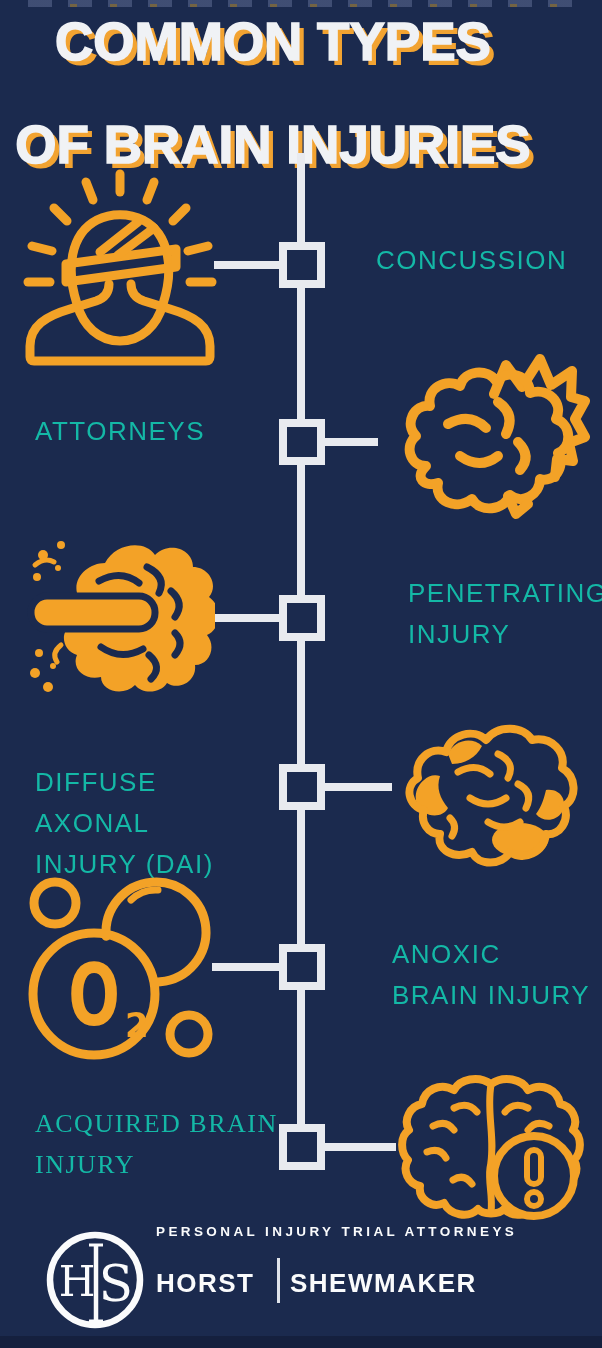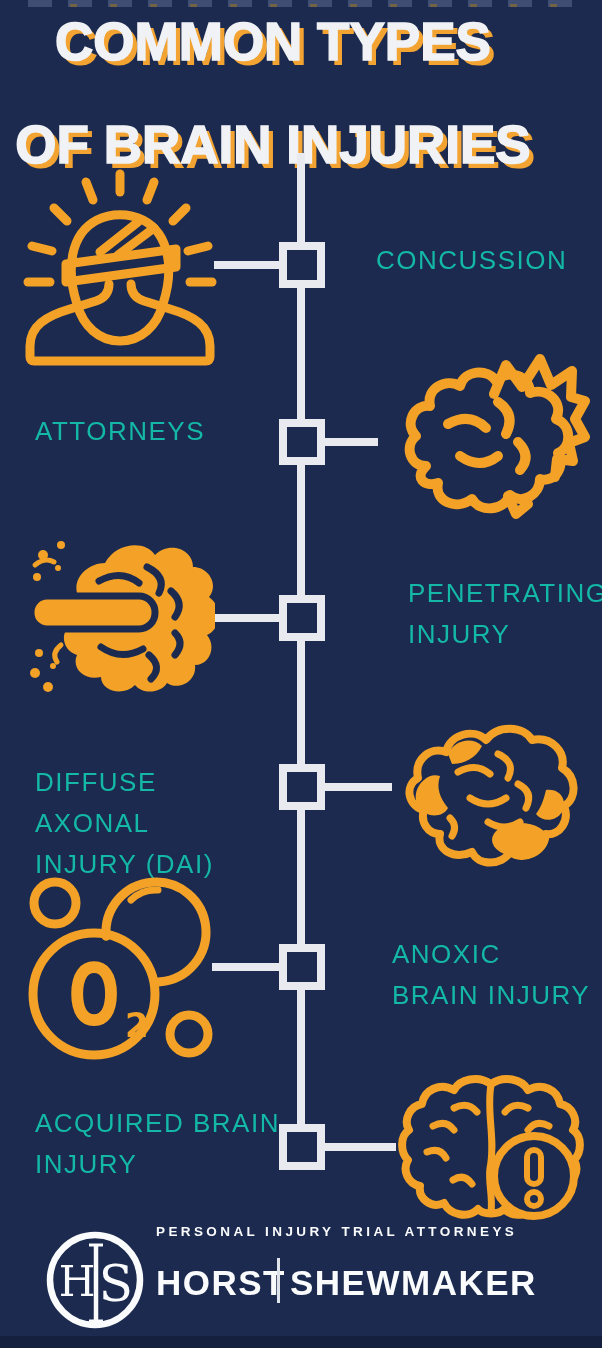--- a/index.html
+++ b/index.html
@@ -33,21 +33,21 @@
   }
   .conn{position:absolute;height:8px;background:#E8EAEF;}
   .lbl{
     position:absolute;color:#14b8a6;
     font-size:26px;line-height:41px;font-weight:400;
     letter-spacing:1.5px;white-space:pre-line;
   }
   .icon{position:absolute;}
   
   .brand{
-    position:absolute;color:#FAFBFC;font-weight:700;font-size:35px;line-height:40px;
+    position:absolute;color:#FAFBFC;font-weight:700;font-size:26px;line-height:40px;
     letter-spacing:1.5px;white-space:nowrap;
   }
   .brand-divider{position:absolute;left:277px;top:1258px;width:3px;height:45px;background:#DFE3EA;}
   .tagline{
     position:absolute;left:156px;top:1224px;color:#FAFBFC;font-weight:700;
     font-size:13.5px;letter-spacing:3.4px;white-space:nowrap;
   }
   .bottom-strip{position:absolute;left:0;top:1336px;width:602px;height:12px;background:#15203E;}
   .mono-serif{font-family:"DejaVu Serif","Liberation Serif",serif;}
 </style>
@@ -80,21 +80,21 @@
 
   <div class="lbl" style="left:376px;top:240px;">CONCUSSION</div>
   <div class="lbl" style="left:35px;top:411px;">ATTORNEYS</div>
   <div class="lbl" style="left:408px;top:573px;">PENETRATING
 INJURY</div>
   <div class="lbl" style="left:35px;top:726px;margin-top:36px;">DIFFUSE
 AXONAL
 INJURY (DAI)</div>
   <div class="lbl" style="left:392px;top:926px;margin-top:8px;">ANOXIC
 BRAIN INJURY</div>
-  <div class="lbl" style="left:35px;top:1103px;">ACQUIRED BRAIN
+  <div class="lbl" style="left:35px;top:1103px;font-family:Liberation Serif, serif;">ACQUIRED BRAIN
 INJURY</div>
 
   <svg class="icon" style="left:14px;top:158px;" width="212" height="208" viewBox="0 0 212 208">
     <g stroke="#F3A227" stroke-width="9" fill="none" stroke-linecap="round" stroke-linejoin="round">
       <path d="M106 16 V34"></path>
         <path d="M72 24 L79 42"></path>
         <path d="M140 24 L133 42"></path>
       <path d="M40 50 L53 63"></path>
         <path d="M172 50 L159 63"></path>
       <path d="M18 88 L38 93"></path>

